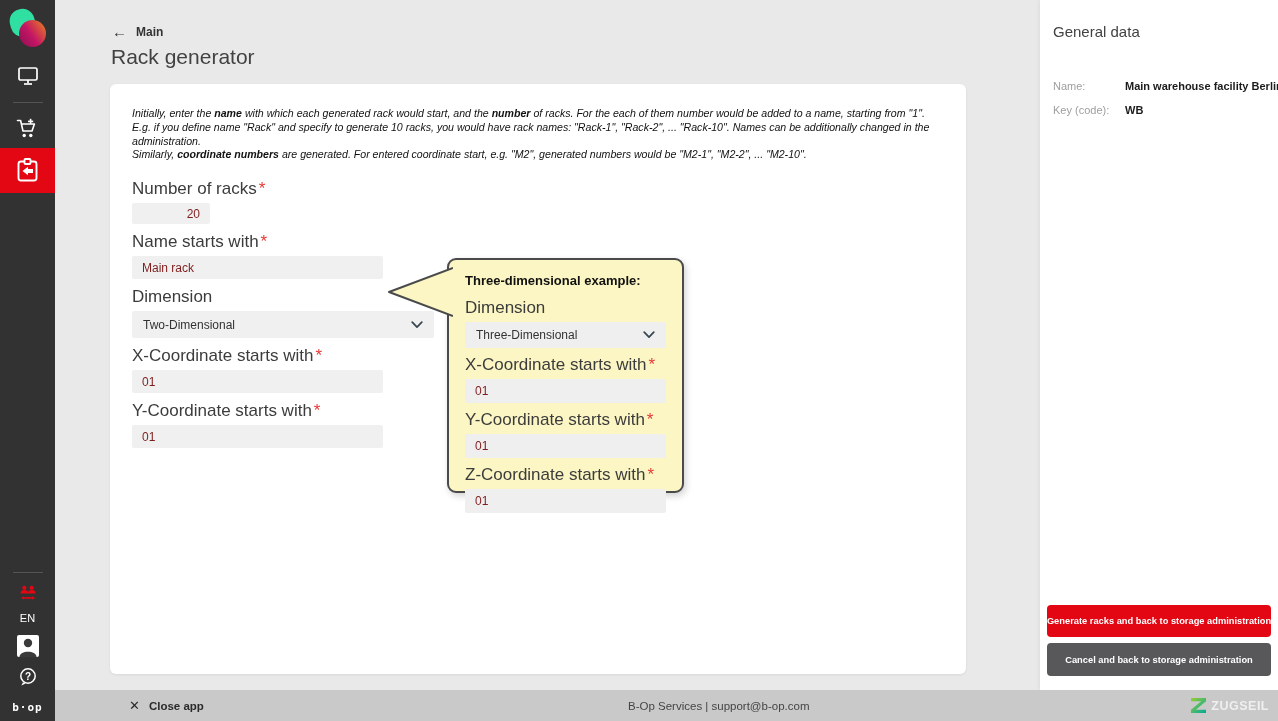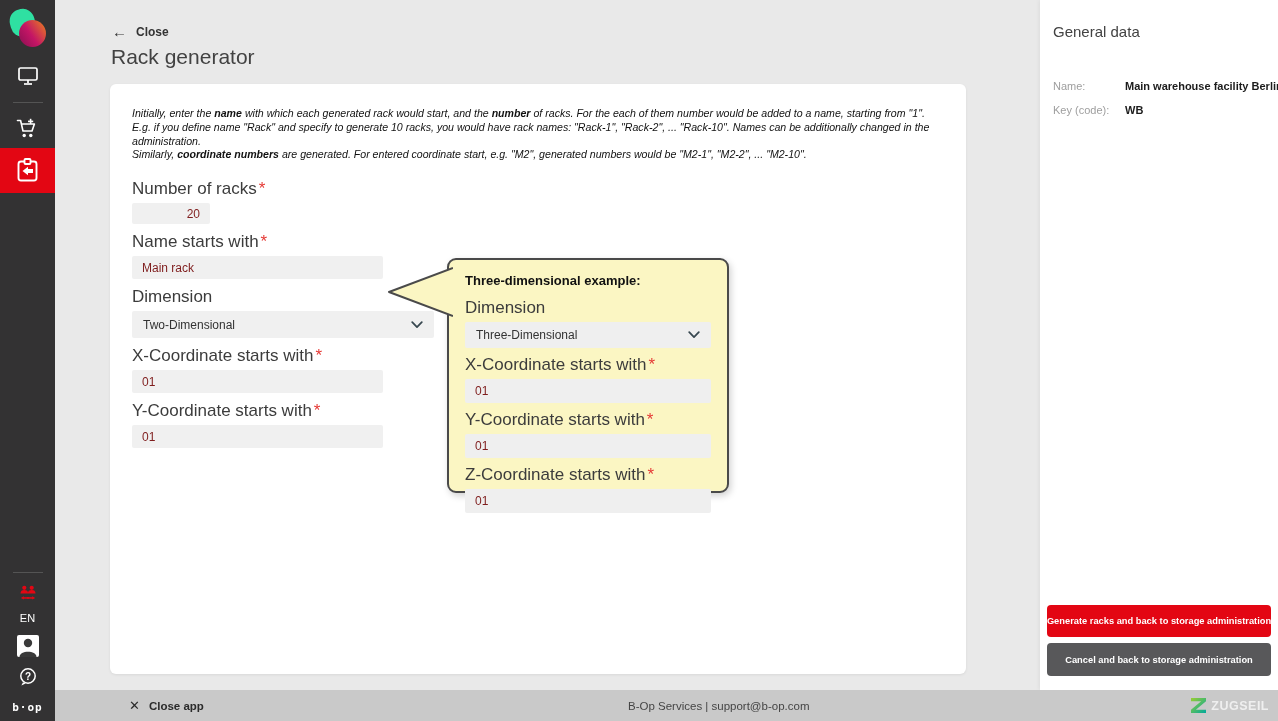--- a/index.html
+++ b/index.html
@@ -31,21 +31,21 @@
   .form-area { margin-top:17px; }
   .fgroup { margin-bottom:8px; }
   .flabel { display:block; font-size:17px; color:#3c3c3c; margin-bottom:4px; }
   .req { color:#e53935; margin-left:2px; }
   .tinput { display:block; background:#f0f0f0; border:none; border-radius:2px; font-family:"Liberation Sans",sans-serif; font-size:12px; color:#7f1d1d; width:251px; height:23px; padding:0 10px; outline:none; }
   .tinput.num { width:78px; height:21px; text-align:right; }
   .selectbox { width:302px; height:27px; background:#f0f0f0; border-radius:2px; display:flex; align-items:center; justify-content:space-between; padding:0 11px; cursor:pointer; }
   .selectbox span { font-size:12px; color:#333; }
 
   
-  .tooltip { position:absolute; left:447px; top:258px; width:282px; height:235px; background:#fbf6c3; border:2px solid #4a4a4a; border-radius:9px; z-index:4; padding:13px 16px 0 16px; box-shadow:2px 3px 7px rgba(0,0,0,0.18); }
+  .tooltip { position:absolute; left:447px; top:258px; width:237px; height:235px; background:#fbf6c3; border:2px solid #4a4a4a; border-radius:9px; z-index:4; padding:13px 16px 0 16px; box-shadow:2px 3px 7px rgba(0,0,0,0.18); }
   .tooltip-arrow { position:absolute; left:-64px; top:6px; width:68px; height:52px; }
   .tt-title { font-size:13px; font-weight:700; color:#111; margin-bottom:10px; }
   .tooltip .fgroup { margin-bottom:7px; }
   .tooltip .tinput { width:100%; height:24px; background:#efefef; }
   .tooltip .selectbox { width:100%; height:26px; background:#efefef; }
 
   
   .right-panel { position:absolute; left:1040px; top:0; width:238px; height:690px; background:#ffffff; z-index:2; box-shadow:-1px 0 4px rgba(0,0,0,0.06);padding-left:12px; }
   .gd-title { position:absolute; left:13px; top:23px; font-size:15px; color:#424242; }
   .gd-rows { position:absolute; left:13px; top:80px; width:218px; }
@@ -138,21 +138,21 @@
           <text x="10" y="12.6" text-anchor="middle" font-size="10" font-weight="700" fill="#ffffff" font-family="Liberation Sans, sans-serif">?</text>
         </svg>
       </div>
 
       <div class="bop-logo">b·op</div>
     </div>
   </div>
 
   <div class="back-btn">
     <span class="back-arrow">←</span>
-    <span>Close</span>
+    <span>Main</span>
   </div>
   <div class="page-title">Rack generator</div>
 
   <div class="card">
     <div class="instructions">
       <p><span>Initially, enter the </span><b>name</b><span> with which each generated rack would start, and the </span><b>number</b><span> of racks. For the each of them number would be added to a name, starting from "1". E.g. if you define name "Rack" and specify to generate 10 racks, you would have rack names: "Rack-1", "Rack-2", ... "Rack-10". Names can be additionally changed in the administration.</span></p>
       <p><span>Similarly, </span><b>coordinate numbers</b><span> are generated. For entered coordinate start, e.g. "M2", generated numbers would be "M2-1", "M2-2", ... "M2-10".</span></p>
     </div>
 
     <div class="form-area">

